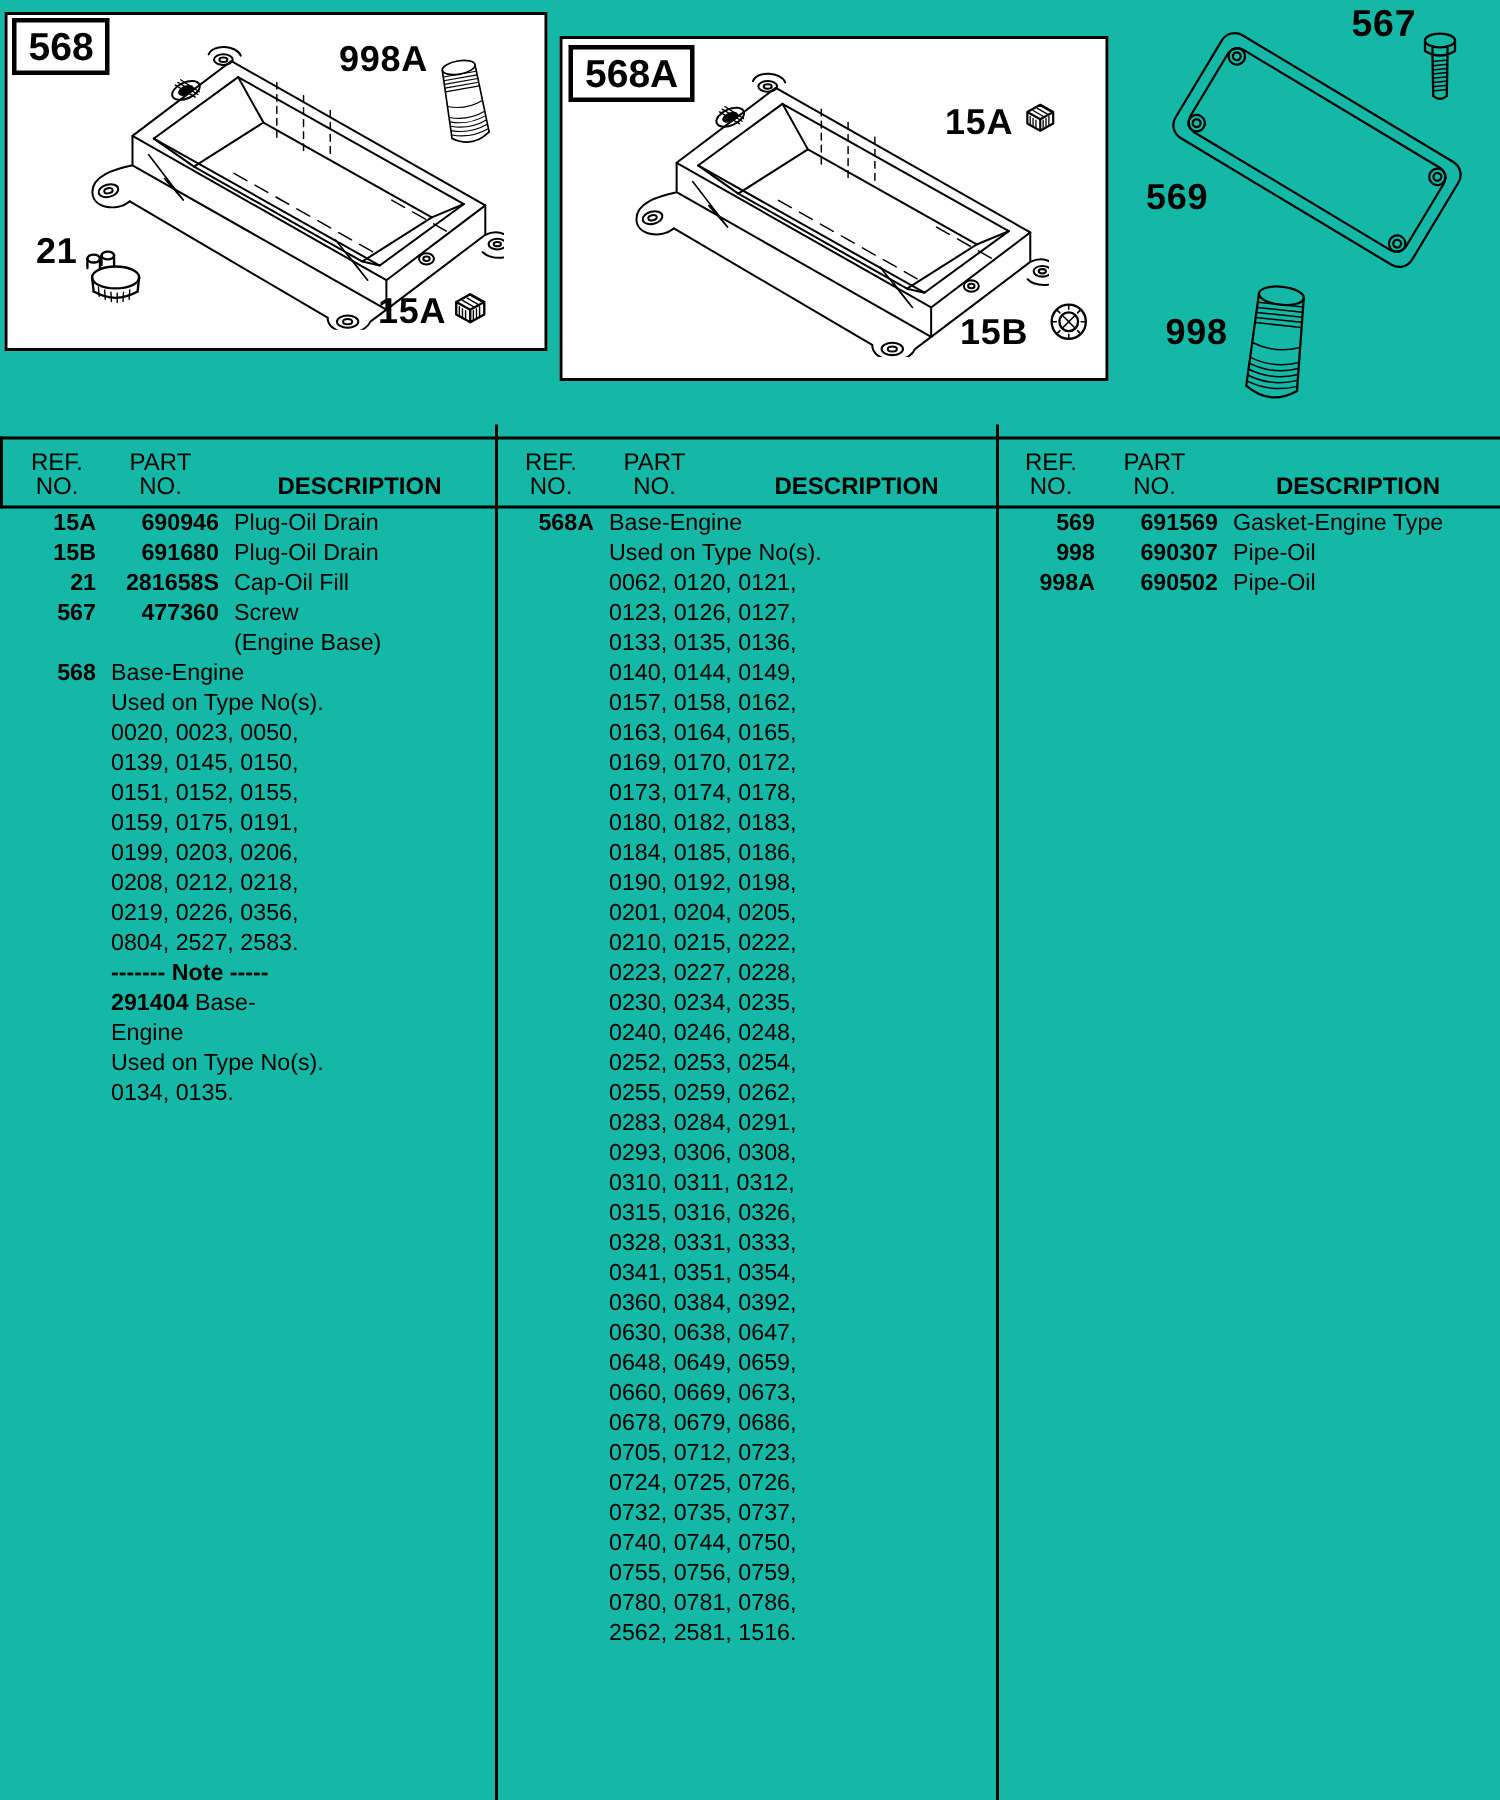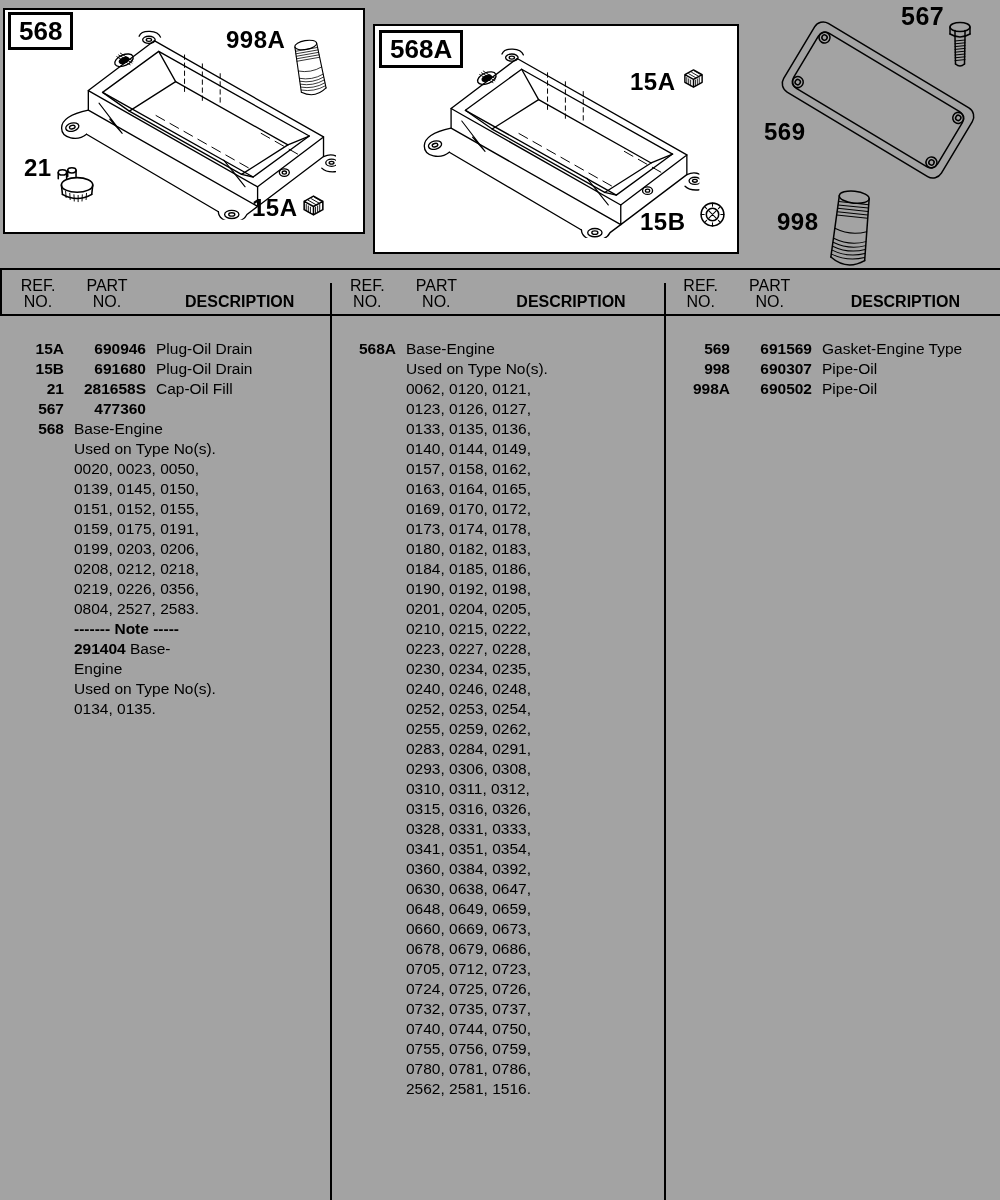--- a/index.html
+++ b/index.html
@@ -1,26 +1,26 @@
 <!DOCTYPE html>
 <html><head>
 <meta charset="utf-8">
 <style>
   html,body{margin:0;padding:0;background:#e8e8e8;}
-  .page{position:relative;width:1000px;height:1200px;background:#a3a3a3;color:#000;
+  .page{position:relative;width:1000px;height:1200px;background:#14b8a6;color:#000;
         font-family:"Liberation Sans", sans-serif;overflow:hidden;}
   svg{display:block;}
   .line-art{stroke:#000;fill:none;stroke-width:1.5;stroke-linejoin:round;stroke-linecap:round;}
   .panel{position:absolute;border:2px solid #000;background:#fff;box-sizing:border-box;}
   .tagbox{position:absolute;border:3px solid #000;font-weight:bold;font-size:26px;
           line-height:30px;padding:1px 8px;background:#fff;}
   .callout{position:absolute;font-weight:bold;font-size:24px;letter-spacing:.5px;}
   .part-svg{position:absolute;}
   
-  .thead{position:absolute;left:0;top:268px;width:1000px;height:48px;box-sizing:border-box;
+  .thead{position:absolute;left:0;top:291px;width:1000px;height:48px;box-sizing:border-box;
          border-top:2.5px solid #000;border-bottom:2.5px solid #000;border-left:2px solid #000;
          display:flex;}
   .thcol{display:grid;grid-template-columns:56px 82px 1fr;align-items:end;
          padding:0 0 4px 8px;box-sizing:border-box;font-size:16px;line-height:16px;}
   .thcol.c1{width:330px;} .thcol.c2{width:334px;} .thcol.c3{width:336px;}
   .th-two{white-space:pre-line;text-align:center;}
   .th-desc{text-align:center;font-weight:bold;}
   .vline{position:absolute;top:283px;width:2px;height:917px;background:#000;}
   .tcol{position:absolute;top:333px;font-size:15.5px;line-height:20px;padding-top:6px;}
   .tcol.c1{left:8px;width:318px;}
@@ -219,20 +219,24 @@
       <div class="entry">
         <div class="c-ref">21</div>
         <div class="c-part">281658S</div>
         <div class="c-desc">
           <div class="dline"><span>Cap-Oil Fill</span></div>
         </div>
       </div>
       <div class="entry">
         <div class="c-ref">567</div>
         <div class="c-part">477360</div>
+        <div class="c-desc">
+          <div class="dline"><span>Screw</span></div>
+          <div class="dline"><span>(Engine Base)</span></div>
+        </div>
       </div>
       <div class="entry">
         <div class="c-ref">568</div>
         <div class="c-desc">
           <div class="dline"><span>Base-Engine</span></div>
           <div class="dline"><span>Used on Type No(s).</span></div>
           <div class="dline"><span>0020, 0023, 0050,</span></div>
           <div class="dline"><span>0139, 0145, 0150,</span></div>
           <div class="dline"><span>0151, 0152, 0155,</span></div>
           <div class="dline"><span>0159, 0175, 0191,</span></div>

